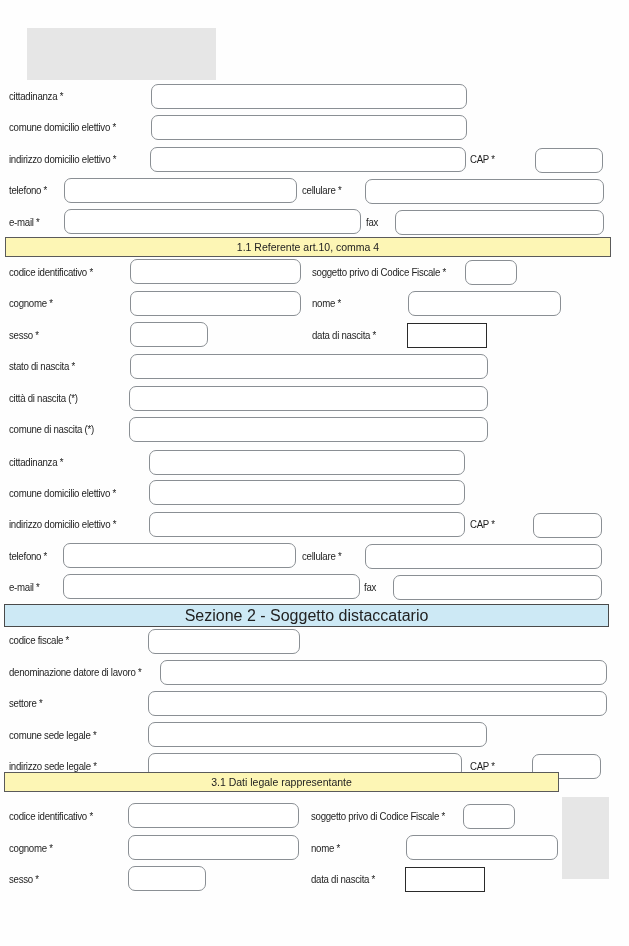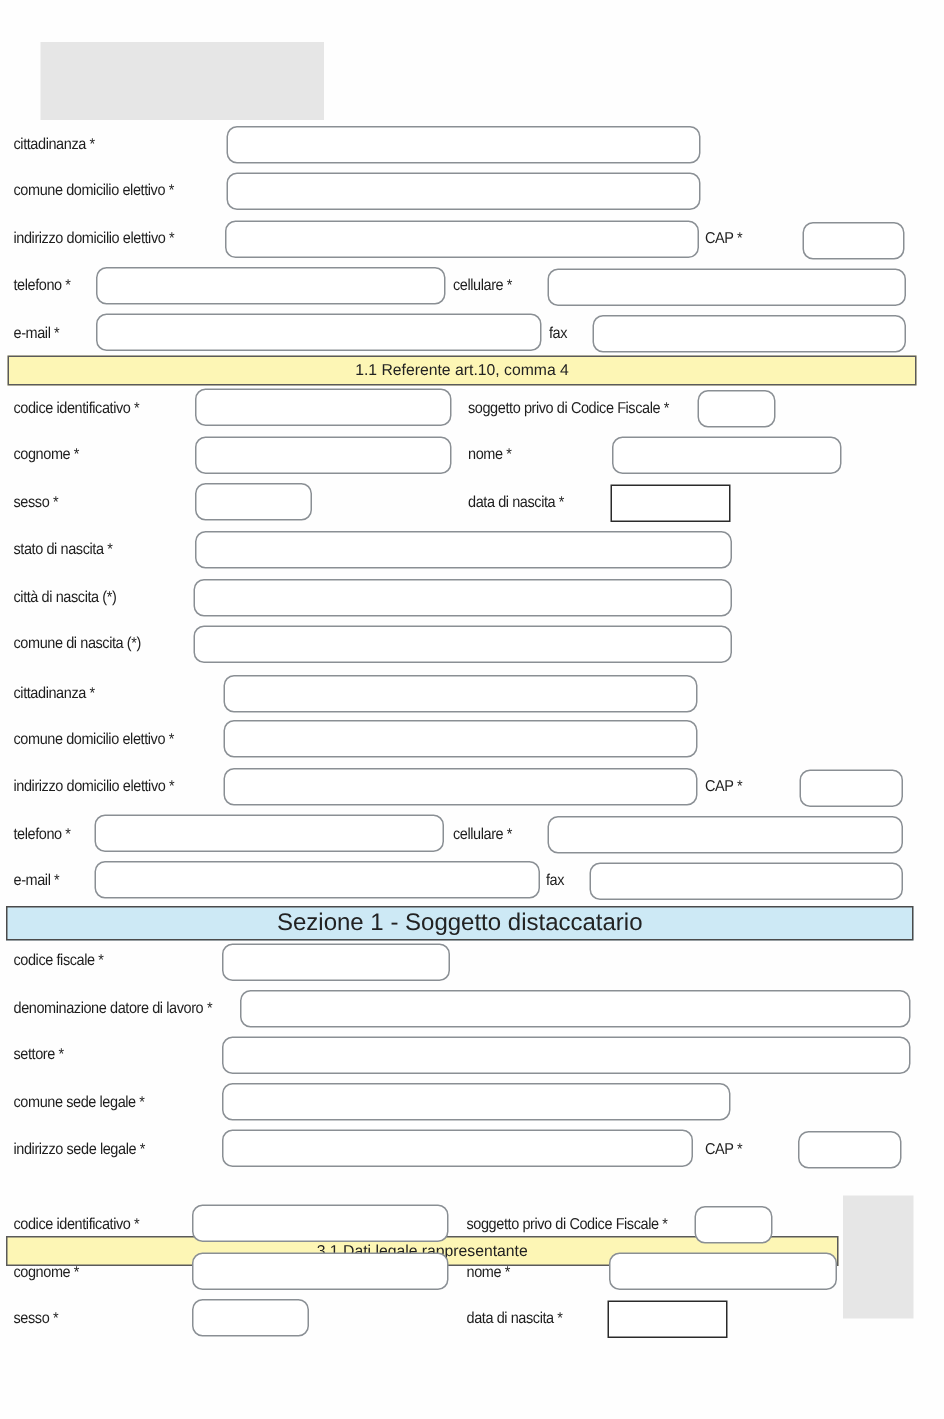--- a/index.html
+++ b/index.html
@@ -77,40 +77,40 @@
 <span class="lbl" style="left:9px;top:550px;">telefono *</span>
 <div class="fld" style="left:63px;top:543px;width:233px;"></div>
 <span class="lbl" style="left:302px;top:550px;">cellulare *</span>
 <div class="fld" style="left:365px;top:544px;width:237px;"></div>
 
 <span class="lbl" style="left:9px;top:581px;">e-mail *</span>
 <div class="fld" style="left:63px;top:574px;width:297px;"></div>
 <span class="lbl" style="left:364px;top:581px;">fax</span>
 <div class="fld" style="left:393px;top:575px;width:209px;"></div>
 
-<div class="bar-b" style="left:4px;top:604px;width:605px;">Sezione 1 - Soggetto distaccatario</div>
+<div class="bar-b" style="left:4px;top:604px;width:605px;">Sezione 2 - Soggetto distaccatario</div>
 
 <span class="lbl" style="left:9px;top:634px;">codice fiscale *</span>
 <div class="fld" style="left:148px;top:629px;width:152px;"></div>
 
 <span class="lbl" style="left:9px;top:666px;">denominazione datore di lavoro *</span>
 <div class="fld" style="left:160px;top:660px;width:447px;"></div>
 
 <span class="lbl" style="left:9px;top:697px;">settore *</span>
 <div class="fld" style="left:148px;top:691px;width:459px;"></div>
 
 <span class="lbl" style="left:9px;top:729px;">comune sede legale *</span>
 <div class="fld" style="left:148px;top:722px;width:339px;"></div>
 
 <span class="lbl" style="left:9px;top:760px;">indirizzo sede legale *</span>
 <div class="fld" style="left:148px;top:753px;width:314px;"></div>
 <span class="lbl" style="left:470px;top:760px;">CAP *</span>
 <div class="fld" style="left:532px;top:754px;width:69px;"></div>
 
-<div class="bar-y" style="left:4px;top:824px;width:555px;">3.1 Dati legale rappresentante</div>
+<div class="bar-y" style="left:4px;top:772px;width:555px;">3.1 Dati legale rappresentante</div>
 <div class="gray" style="left:562px;top:797px;width:47px;height:82px;"></div>
 
 <span class="lbl" style="left:9px;top:810px;">codice identificativo *</span>
 <div class="fld" style="left:128px;top:803px;width:171px;"></div>
 <span class="lbl" style="left:311px;top:810px;">soggetto privo di Codice Fiscale *</span>
 <div class="fld" style="left:463px;top:804px;width:52px;"></div>
 
 <span class="lbl" style="left:9px;top:842px;">cognome *</span>
 <div class="fld" style="left:128px;top:835px;width:171px;"></div>
 <span class="lbl" style="left:311px;top:842px;">nome *</span>

